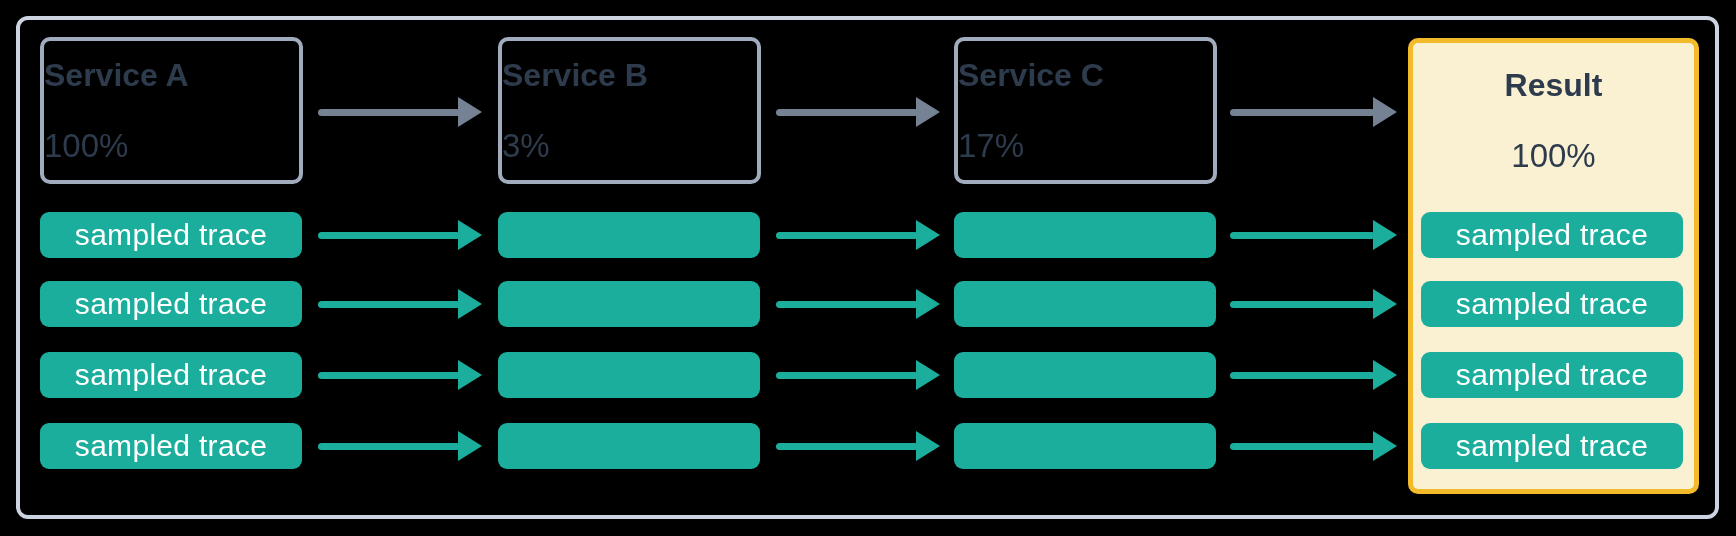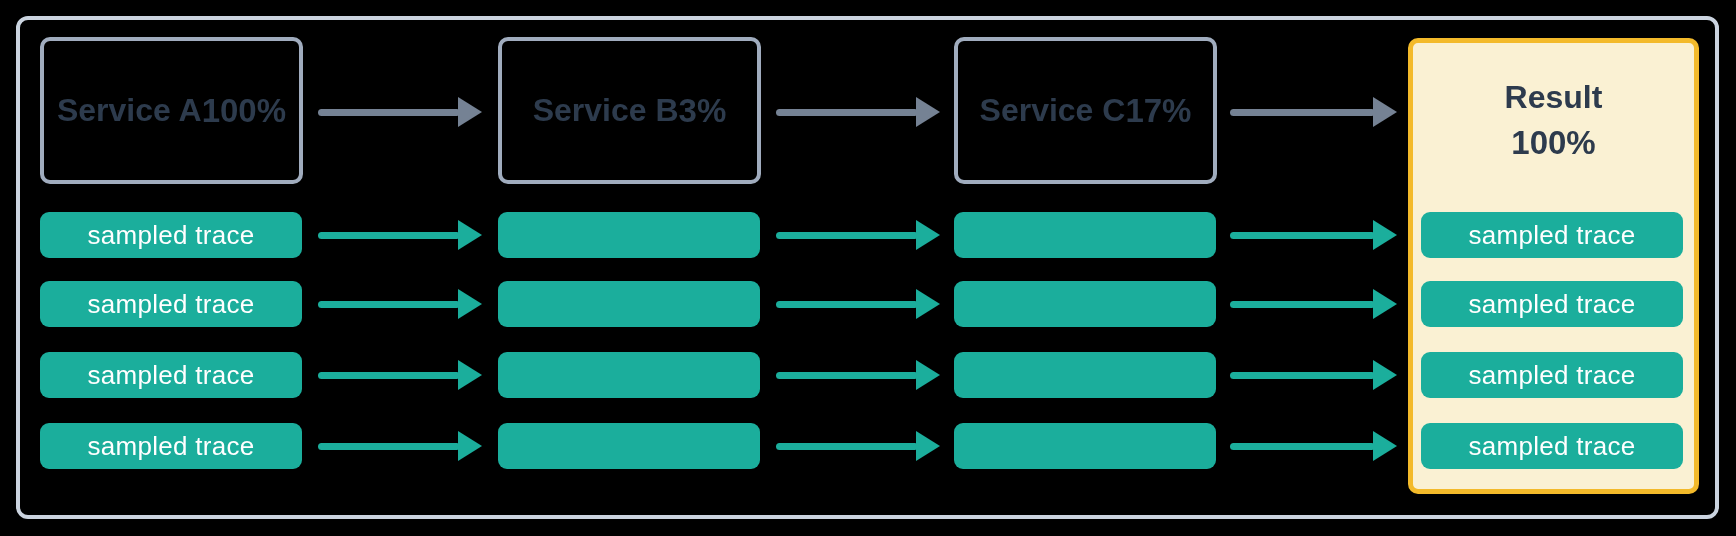--- a/index.html
+++ b/index.html
@@ -27,61 +27,62 @@
   }
   .node {
     position: absolute;
     top: 37px;
     width: 263px;
     height: 147px;
     border: 4px solid var(--node-border, #A0ACBE);
     border-radius: 10px;
     box-sizing: border-box;
     display: flex;
-    flex-direction: row;
-    align-items: center;
+    flex-direction: column;
+    align-items: flex-start;
     justify-content: center;
     text-align: center;
     color: var(--node-text, #2D3B4D);
   }
   .node-title {
     font-size: 32px;
     font-weight: bold;
     line-height: 45px;
   }
   .node-rate {
     font-size: 33px;
-    font-weight: bold;
+    font-weight: normal;
     line-height: 45px;
+    margin-top: 25px;
   }
   .result {
     position: absolute;
     left: 1408px;
     top: 38px;
     width: 291px;
     height: 456px;
     background: var(--result-fill, #FAF1D3);
     border: 5px solid var(--result-border, #F3BA2A);
     border-radius: 10px;
     box-sizing: border-box;
-    padding-top: 32px;
+    padding-top: 20px;
     text-align: center;
     color: var(--node-text, #2D3B4D);
   }
   .bar {
     position: absolute;
     width: 262px;
     height: 46px;
     background: var(--trace-fill, #1BAE9C);
     border-radius: 9px;
     display: flex;
     align-items: center;
     justify-content: center;
     color: var(--trace-text, #fff);
-    font-size: 26px;
+    font-size: 30px;
     font-weight: 500;
     letter-spacing: 0.3px;
   }
   .arrow {
     position: absolute;
     height: 30px;
     display: flex;
     align-items: center;
   }
   .arrow .shaft {

